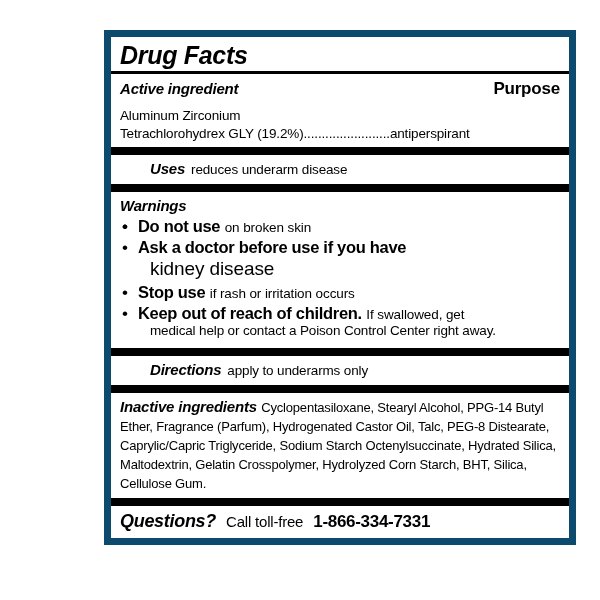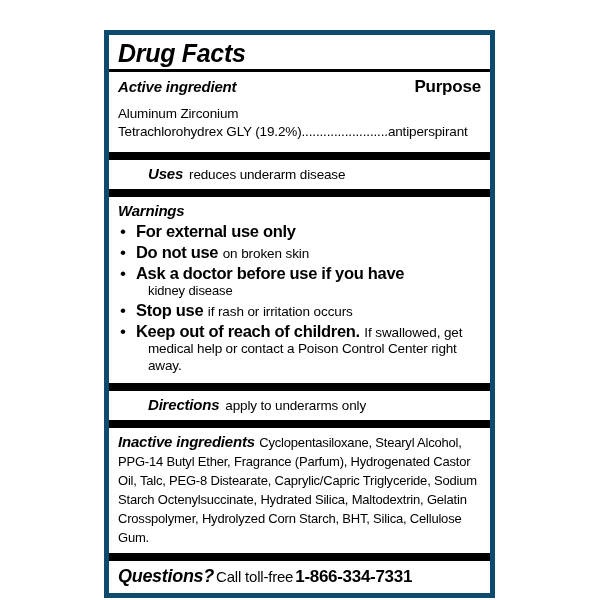--- a/index.html
+++ b/index.html
@@ -12,22 +12,22 @@
     background: #ffffff;
     font-family: "Liberation Sans", sans-serif;
     color: #000000;
     overflow: hidden;
   }
 
   .panel {
     position: absolute;
     left: 104px;
     top: 30px;
-    width: 391px;
-    border: 5px solid #0c4a6e;
+    width: 472px;
+    border: 7px solid #0c4a6e;
     box-sizing: border-box;
     background: #fff;
     padding: 0;
   }
 
   .sec {
     padding: 5px 9px 6px 9px;
   }
   .rule-med {
     height: 3px;
@@ -68,21 +68,21 @@
     letter-spacing: -0.2px;
   }
 
   .body-txt {
     font-size: 13.5px;
     line-height: 1.28;
     letter-spacing: -0.15px;
   }
 
   .ai-lines {
-    padding: 2px 9px 12px 9px;
+    padding: 2px 9px 5px 9px;
   }
   .ai-line2 {
     display: block;
   }
 
   .inline-sec {
     display: flex;
     align-items: baseline;
     gap: 6px;
     flex-wrap: wrap;
@@ -111,42 +111,42 @@
     font-weight: bold;
     letter-spacing: -0.3px;
   }
   .warn-sub {
     font-size: 13.5px;
     letter-spacing: -0.1px;
   }
   .warn-indent {
     display: block;
     padding-left: 12px;
-    font-size: 13px;
+    font-size: 19px;
     letter-spacing: -0.1px;
     line-height: 1.25;
   }
   .warn-wrap {
     display: block;
     padding-left: 12px;
     font-size: 13.5px;
     letter-spacing: -0.15px;
     line-height: 1.25;
   }
 
   .inactive-body {
     font-size: 13px;
     line-height: 1.3;
     letter-spacing: -0.2px;
   }
 
   .q-line {
     display: flex;
     align-items: baseline;
-    gap: 2px;
+    gap: 10px;
   }
   .q-hdr {
     font-size: 18px;
     font-weight: bold;
     font-style: italic;
     letter-spacing: -0.3px;
   }
   .q-txt {
     font-size: 15px;
     letter-spacing: -0.2px;
@@ -183,21 +183,20 @@
     <span class="body-txt">reduces underarm disease</span>
   </div>
 
   <div class="rule-thick"></div>
 
   <div class="sec">
     <div class="hdr-ital">Warnings</div>
     <ul class="warn-list">
       <li>
         <span class="bullet">•</span>
-        <span class="warn-strong">For external use only</span>
       </li>
       <li>
         <span class="bullet">•</span>
         <span class="warn-strong">Do not use</span>
         <span class="warn-sub">on broken skin</span>
       </li>
       <li>
         <span class="bullet">•</span>
         <span class="warn-strong">Ask a doctor before use if you have</span>
         <span class="warn-indent">kidney disease</span>

